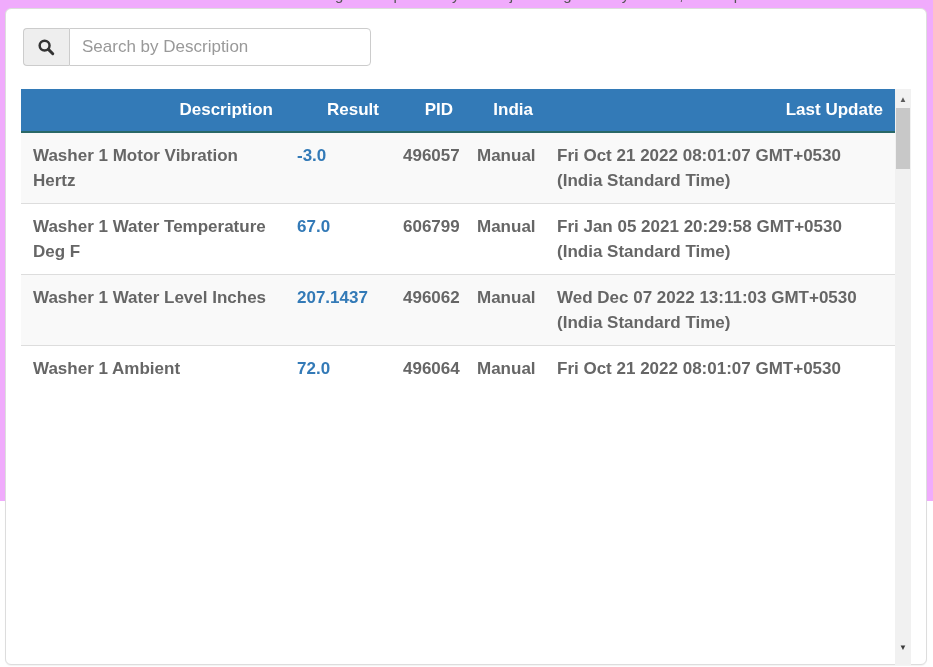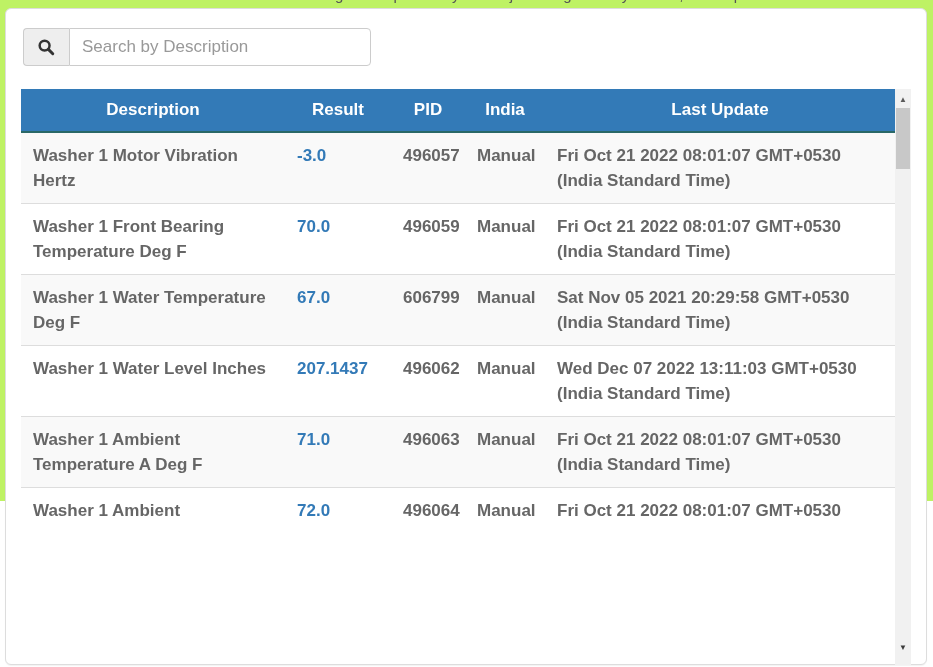--- a/index.html
+++ b/index.html
@@ -5,21 +5,21 @@
   :root{
     --header_bg:#337ab7; --header_border:#2a6867; --header_text:#ffffff;
     --link:#337ab7; --body_text:#666666; --stripe_bg:#f9f9f9;
     --row_border:#dddddd; --panel_border:#dddddd; --addon_bg:#eeeeee;
     --input_border:#cccccc; --placeholder:#999999;
     --scroll_track:#f1f1f1; --scroll_thumb:#c8c8c8; --scroll_arrow:#5a5a5a;
   }
   *{box-sizing:border-box; margin:0; padding:0;}
   html,body{width:933px; height:667px; overflow:hidden; background:#fff;
     font-family:"Liberation Sans", sans-serif;}
-  .page{position:relative; width:933px; height:501px; background:#bef264;}
+  .page{position:relative; width:933px; height:501px; background:#f0abfc;}
 
   
   .top-clip{position:absolute; left:335px; top:0; width:545px; height:4px;
     overflow:hidden; pointer-events:none;}
   .top-clip span{position:relative; top:-14px; display:inline-block;
     font-size:15px; color:#555; word-spacing:46px; white-space:nowrap;}
 
   .panel{position:absolute; left:5px; top:8px; width:922px; height:657px;
     background:#fff; border:1px solid var(--panel_border); border-radius:6px;
     box-shadow:0 1px 1px rgba(0,0,0,0.05);}
@@ -33,21 +33,21 @@
     border-radius:0 4px 4px 0; font-family:"Liberation Sans", sans-serif;
     font-size:17px; color:#555; padding:0 12px; outline:none;}
   .search-input::placeholder{color:var(--placeholder); opacity:1;}
 
   
   .table-wrap{position:absolute; left:15px; top:80px; width:890px; height:576px;
     overflow:hidden;}
   table{border-collapse:collapse; table-layout:fixed; width:874px;}
   col.c-desc{width:264px;} col.c-result{width:106px;} col.c-pid{width:74px;}
   col.c-source{width:80px;} col.c-update{width:350px;}
-  th{background:var(--header_bg); color:var(--header_text); text-align:center;
+  th{background:var(--header_bg); color:var(--header_text); text-align:right;
     font-size:17px; font-weight:bold; padding:10px 12px; line-height:22px;
     border-bottom:2px solid var(--header_border); white-space:nowrap;}
   td{font-size:17px; color:var(--body_text); padding:10px 12px; line-height:25px;
     vertical-align:top; border-top:1px solid var(--row_border);
     overflow-wrap:normal; word-break:normal;font-weight:bold;}
   tbody tr:nth-child(odd) td{background:var(--stripe_bg);}
   td.result a{color:var(--link); text-decoration:none;}
 
   
   .scrollbar{position:absolute; right:0; top:0; width:16px; height:576px;
@@ -103,46 +103,32 @@
         </thead>
         <tbody>
             <tr>
               <td class="desc">Washer 1 Motor Vibration Hertz</td>
               <td class="result"><a href="#">-3.0</a></td>
               <td class="pid">496057</td>
               <td class="source">Manual</td>
               <td class="update">Fri Oct 21 2022 08:01:07 GMT+0530 (India Standard Time)</td>
             </tr>
             <tr>
-              <td class="desc">Washer 1 Front Bearing Temperature Deg F</td>
-              <td class="result"><a href="#">70.0</a></td>
-              <td class="pid">496059</td>
-              <td class="source">Manual</td>
-              <td class="update">Fri Oct 21 2022 08:01:07 GMT+0530 (India Standard Time)</td>
-            </tr>
-            <tr>
               <td class="desc">Washer 1 Water Temperature Deg F</td>
               <td class="result"><a href="#">67.0</a></td>
               <td class="pid">606799</td>
               <td class="source">Manual</td>
-              <td class="update">Sat Nov 05 2021 20:29:58 GMT+0530 (India Standard Time)</td>
+              <td class="update">Fri Jan 05 2021 20:29:58 GMT+0530 (India Standard Time)</td>
             </tr>
             <tr>
               <td class="desc">Washer 1 Water Level Inches</td>
               <td class="result"><a href="#">207.1437</a></td>
               <td class="pid">496062</td>
               <td class="source">Manual</td>
               <td class="update">Wed Dec 07 2022 13:11:03 GMT+0530 (India Standard Time)</td>
-            </tr>
-            <tr>
-              <td class="desc">Washer 1 Ambient Temperature A Deg F</td>
-              <td class="result"><a href="#">71.0</a></td>
-              <td class="pid">496063</td>
-              <td class="source">Manual</td>
-              <td class="update">Fri Oct 21 2022 08:01:07 GMT+0530 (India Standard Time)</td>
             </tr>
             <tr>
               <td class="desc">Washer 1 Ambient</td>
               <td class="result"><a href="#">72.0</a></td>
               <td class="pid">496064</td>
               <td class="source">Manual</td>
               <td class="update">Fri Oct 21 2022 08:01:07 GMT+0530</td>
             </tr>
           </tbody>
       </table>

